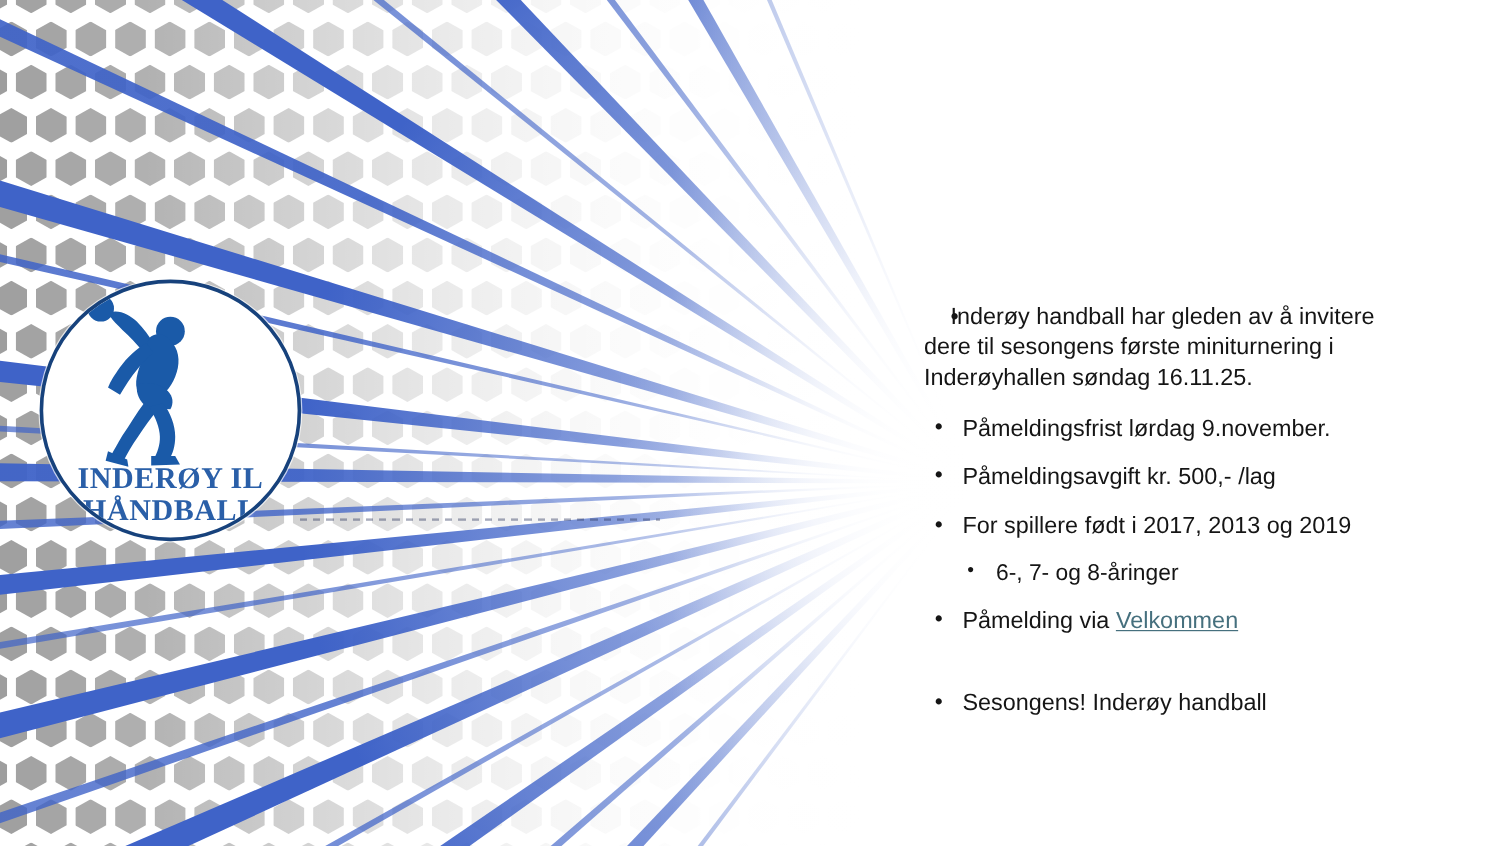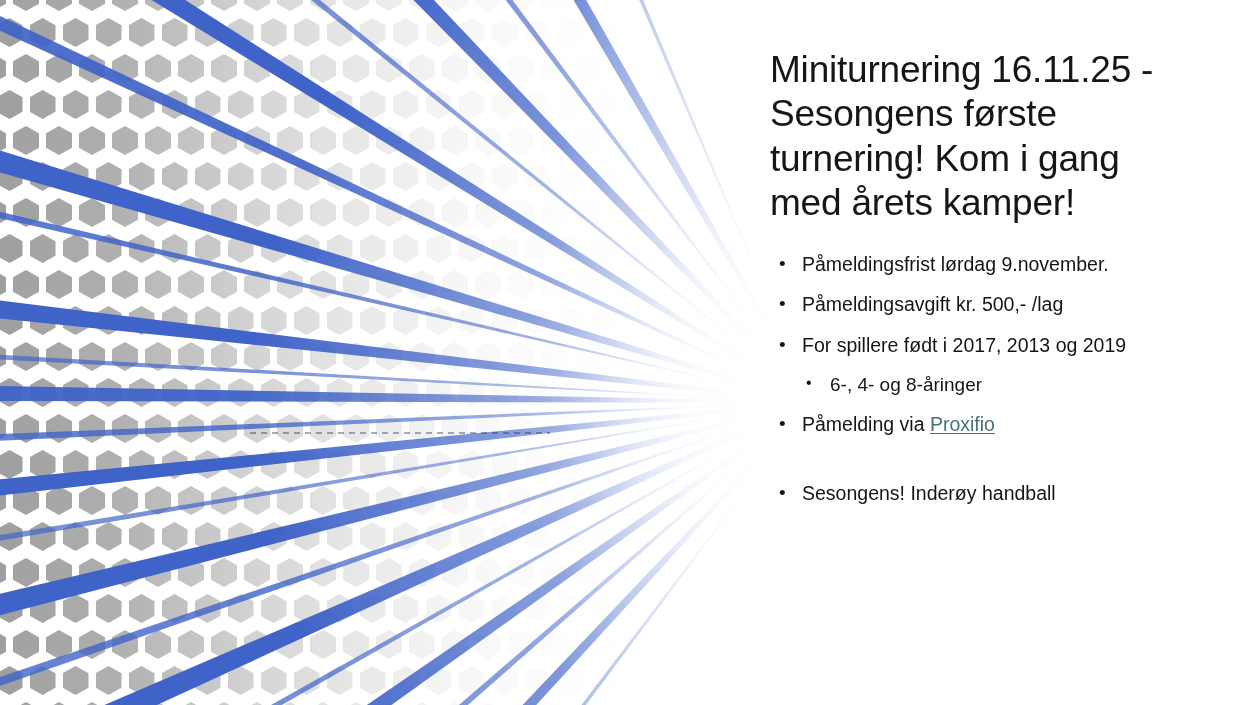--- a/index.html
+++ b/index.html
@@ -806,46 +806,83 @@
         <div class="ray" style="width:1250px;height:30px;margin-top:-15px;opacity:0.95;transform:rotate(226deg);clip-path:polygon(0% 46%,100% 0%,100% 100%,0% 54%);background:linear-gradient(to left,#3f63c8 0%,#3f63c8 55%,rgba(63,99,200,0.55) 80%,rgba(63,99,200,0.10) 95%,rgba(63,99,200,0) 100%);"></div>
         <div class="ray" style="width:1250px;height:12px;margin-top:-6px;opacity:0.72;transform:rotate(233deg);clip-path:polygon(0% 46%,100% 0%,100% 100%,0% 54%);background:linear-gradient(to left,#3f63c8 0%,#3f63c8 55%,rgba(63,99,200,0.55) 80%,rgba(63,99,200,0.10) 95%,rgba(63,99,200,0) 100%);"></div>
         <div class="ray" style="width:1250px;height:26px;margin-top:-13px;opacity:0.9;transform:rotate(240deg);clip-path:polygon(0% 46%,100% 0%,100% 100%,0% 54%);background:linear-gradient(to left,#3f63c8 0%,#3f63c8 55%,rgba(63,99,200,0.55) 80%,rgba(63,99,200,0.10) 95%,rgba(63,99,200,0) 100%);"></div>
         <div class="ray" style="width:1250px;height:9px;margin-top:-4.5px;opacity:0.6;transform:rotate(247deg);clip-path:polygon(0% 46%,100% 0%,100% 100%,0% 54%);background:linear-gradient(to left,#3f63c8 0%,#3f63c8 55%,rgba(63,99,200,0.55) 80%,rgba(63,99,200,0.10) 95%,rgba(63,99,200,0) 100%);"></div>
       </div>
     <div class="rayfade"></div>
     <div class="rightwash"></div>
 
     <div class="artifact"></div>
 
+    <div class="logo">
+      <svg class="logo-figure" viewBox="0 0 130 148">
+
+        <circle cx="22" cy="13" r="11" fill="#1a5aa8"></circle>
+
+        <path d="M30 16 C38 14 46 18 52 24 C58 30 62 36 66 42
+                 L58 50 C52 43 46 36 40 31 C36 27 32 23 30 20 Z" fill="#1a5aa8"></path>
+
+        <circle cx="80" cy="32" r="12" fill="#1a5aa8"></circle>
+
+        <path d="M62 38 C68 32 76 34 82 42 C88 50 88 60 84 70
+                 C80 80 74 86 66 88 C60 89 54 86 52 80
+                 C50 72 54 62 58 52 Z" fill="#1a5aa8"></path>
+
+        <path d="M60 42 C52 46 44 54 38 62 C33 69 30 74 28 79
+                 L38 85 C42 78 47 70 53 63 C57 58 62 53 66 50 Z" fill="#1a5aa8"></path>
+
+        <path d="M54 76 C62 74 72 76 78 82 C82 86 83 92 80 97
+                 L62 96 C56 93 52 86 52 80 Z" fill="#1a5aa8"></path>
+
+        <path d="M58 92 C52 100 46 110 40 119 C36 126 33 131 31 135
+                 L41 140 C44 134 48 127 53 120 C58 112 64 104 69 98 Z" fill="#1a5aa8"></path>
+
+        <path d="M28 132 L44 139 L45 145 L26 140 Z" fill="#1a5aa8"></path>
+
+        <path d="M74 92 C80 100 84 110 84 120 C84 128 82 134 79 139
+                 L67 137 C70 131 72 124 71 117 C70 109 66 101 62 95 Z" fill="#1a5aa8"></path>
+
+        <path d="M64 136 L84 136 L88 143 L64 144 Z" fill="#1a5aa8"></path>
+      </svg>
+      <div class="logo-text">
+        <div class="logo-line1">INDERØY IL</div>
+        <div class="logo-line2">HÅNDBALL</div>
+      </div>
+    </div>
   </div>
 
   <div class="content">
 
-    <div class="title">Miniturnering 16.11.25 - Sesongens første turnering!  Kom i gang med årets kamper!</div>
 
     <div class="bullets" id="bullets">
+        <div class="b lead">
+          <span class="txt">Inderøy handball har gleden av å invitere dere til sesongens første miniturnering i Inderøyhallen søndag 16.11.25.</span>
+        </div>
         <div class="b normal">
           <span class="dot">•</span>
           <span class="txt">Påmeldingsfrist lørdag 9.november.</span>
         </div>
         <div class="b normal">
           <span class="dot">•</span>
           <span class="txt">Påmeldingsavgift kr. 500,- /lag</span>
         </div>
         <div class="b normal">
           <span class="dot">•</span>
           <span class="txt">For spillere født i 2017, 2013 og 2019</span>
         </div>
         <div class="b sub">
           <span class="dot">•</span>
-          <span class="txt">6-, 4- og 8-åringer</span>
+          <span class="txt">6-, 7- og 8-åringer</span>
         </div>
         <div class="b normal">
           <span class="dot">•</span>
-          <span class="txt">Påmelding via <a class="link">Proxifio</a></span>
+          <span class="txt">Påmelding via <a class="link">Velkommen</a></span>
         </div>
         <div class="b normal spaced">
           <span class="dot">•</span>
           <span class="txt">Sesongens! Inderøy handball</span>
         </div>
       </div>
 
   </div>
 </div>
 

